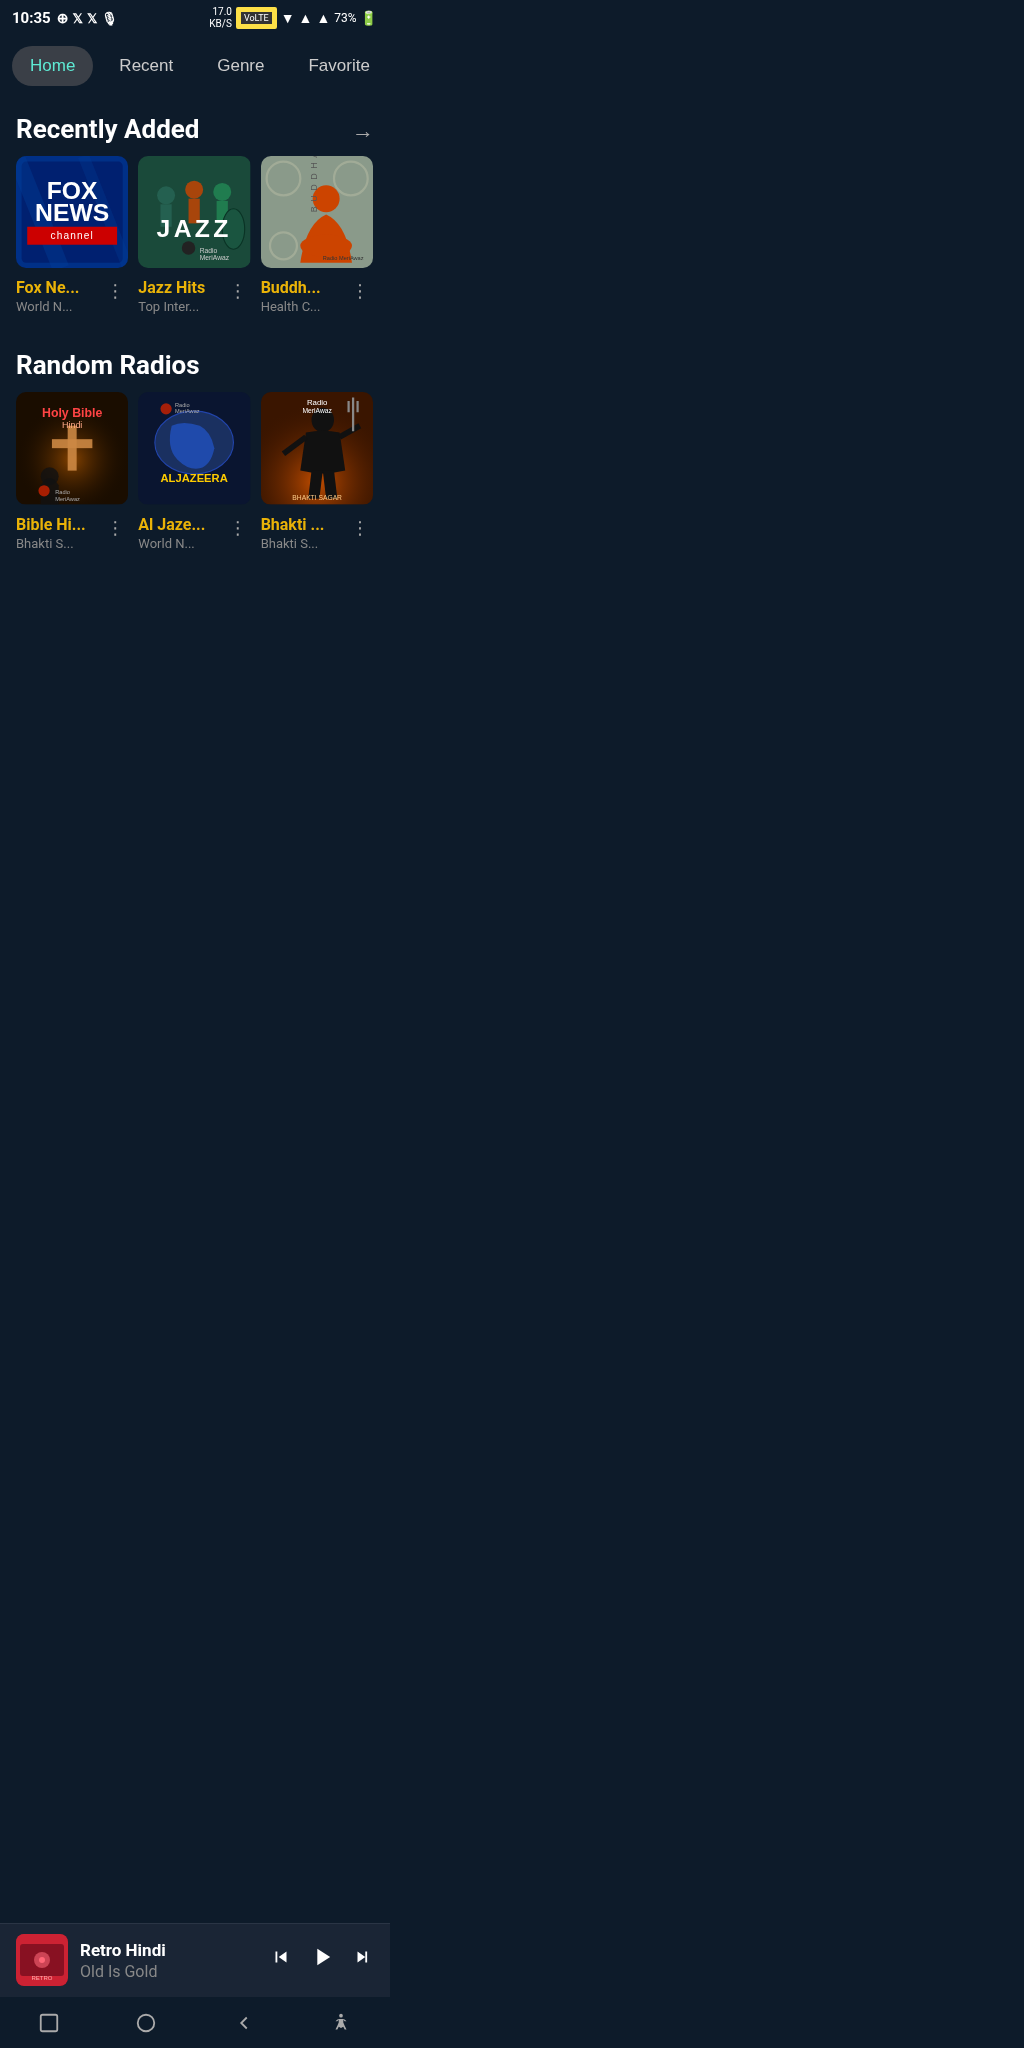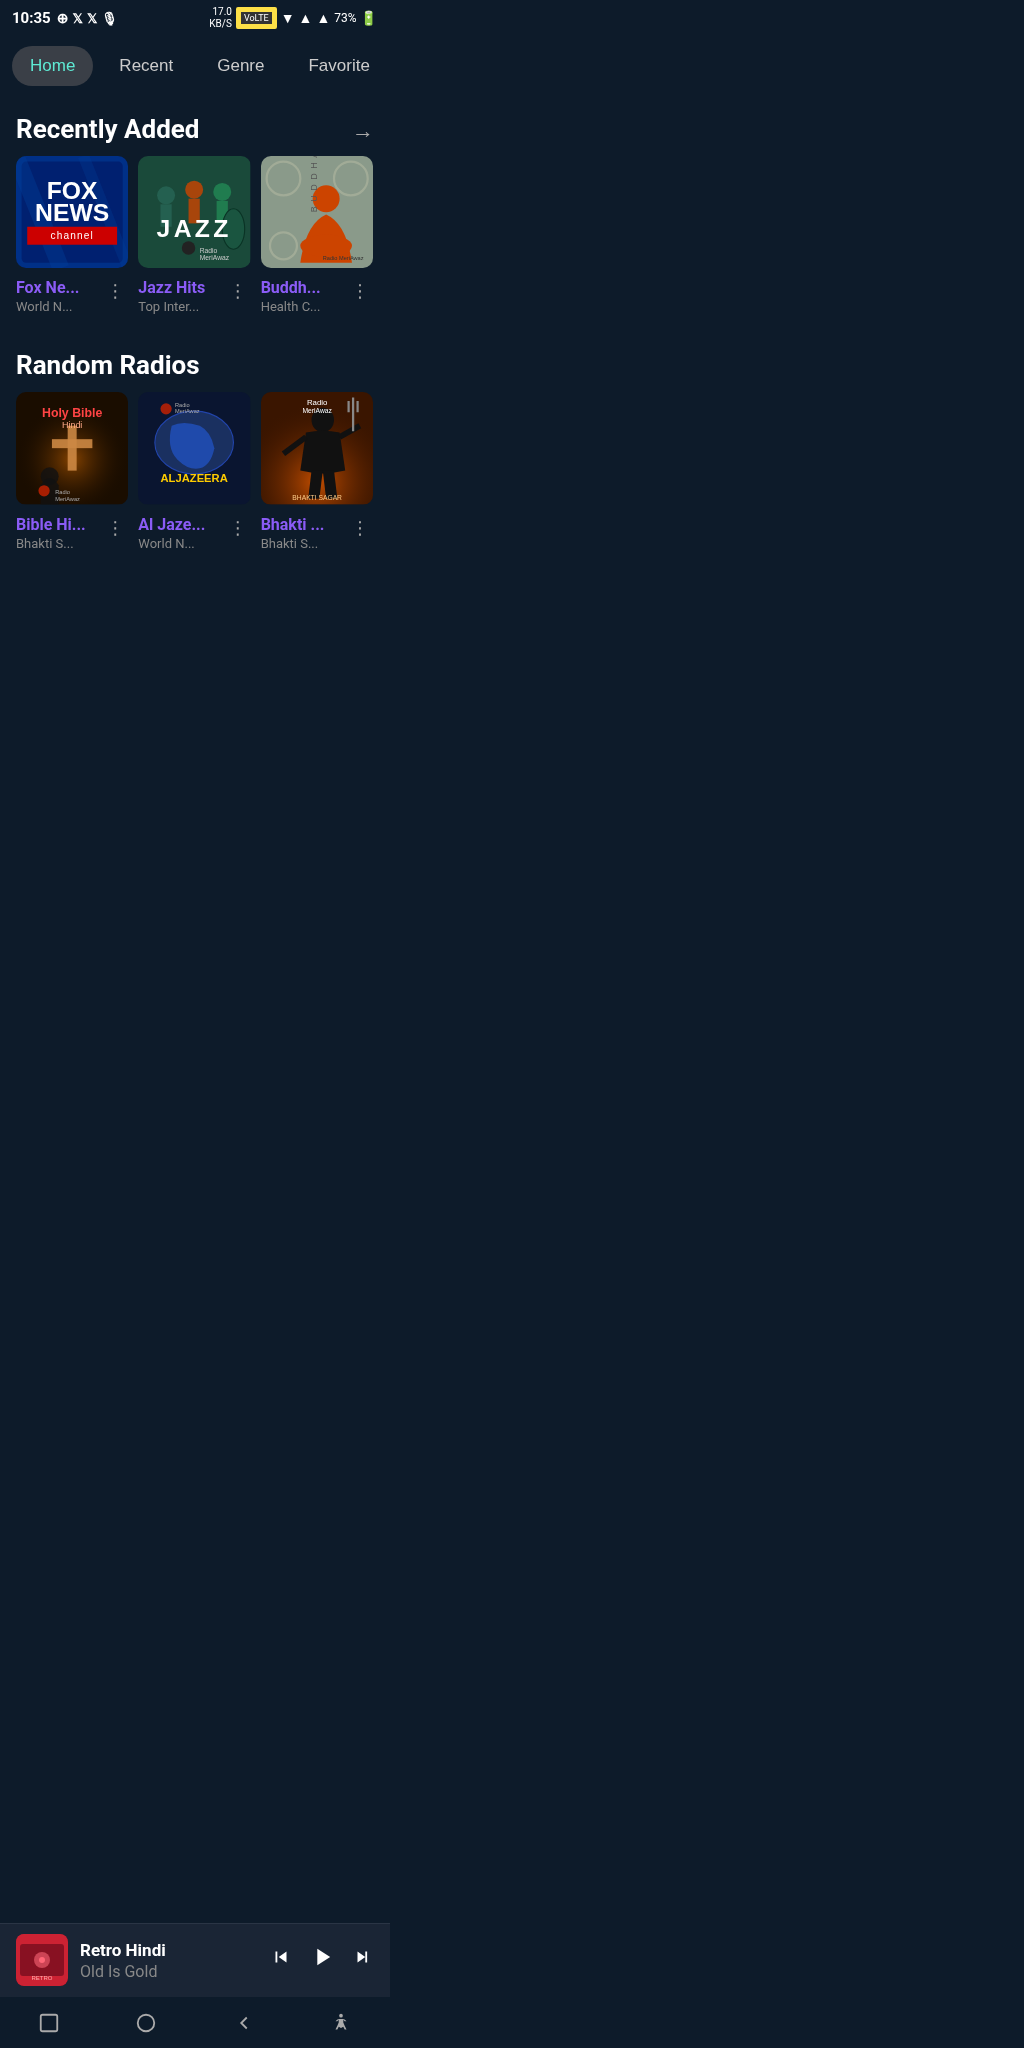--- a/index.html
+++ b/index.html
@@ -122,21 +122,21 @@
       padding: 2px 0;
     }
 
     .card-text {
       flex: 1;
     }
 
     .card-name {
       font-size: 16px;
       font-weight: bold;
-      color: #8b5cf6;
+      color: #eab308;
       white-space: nowrap;
       overflow: hidden;
       text-overflow: ellipsis;
     }
 
     .card-sub {
       font-size: 13px;
       color: #888888;
       white-space: nowrap;
       overflow: hidden;

